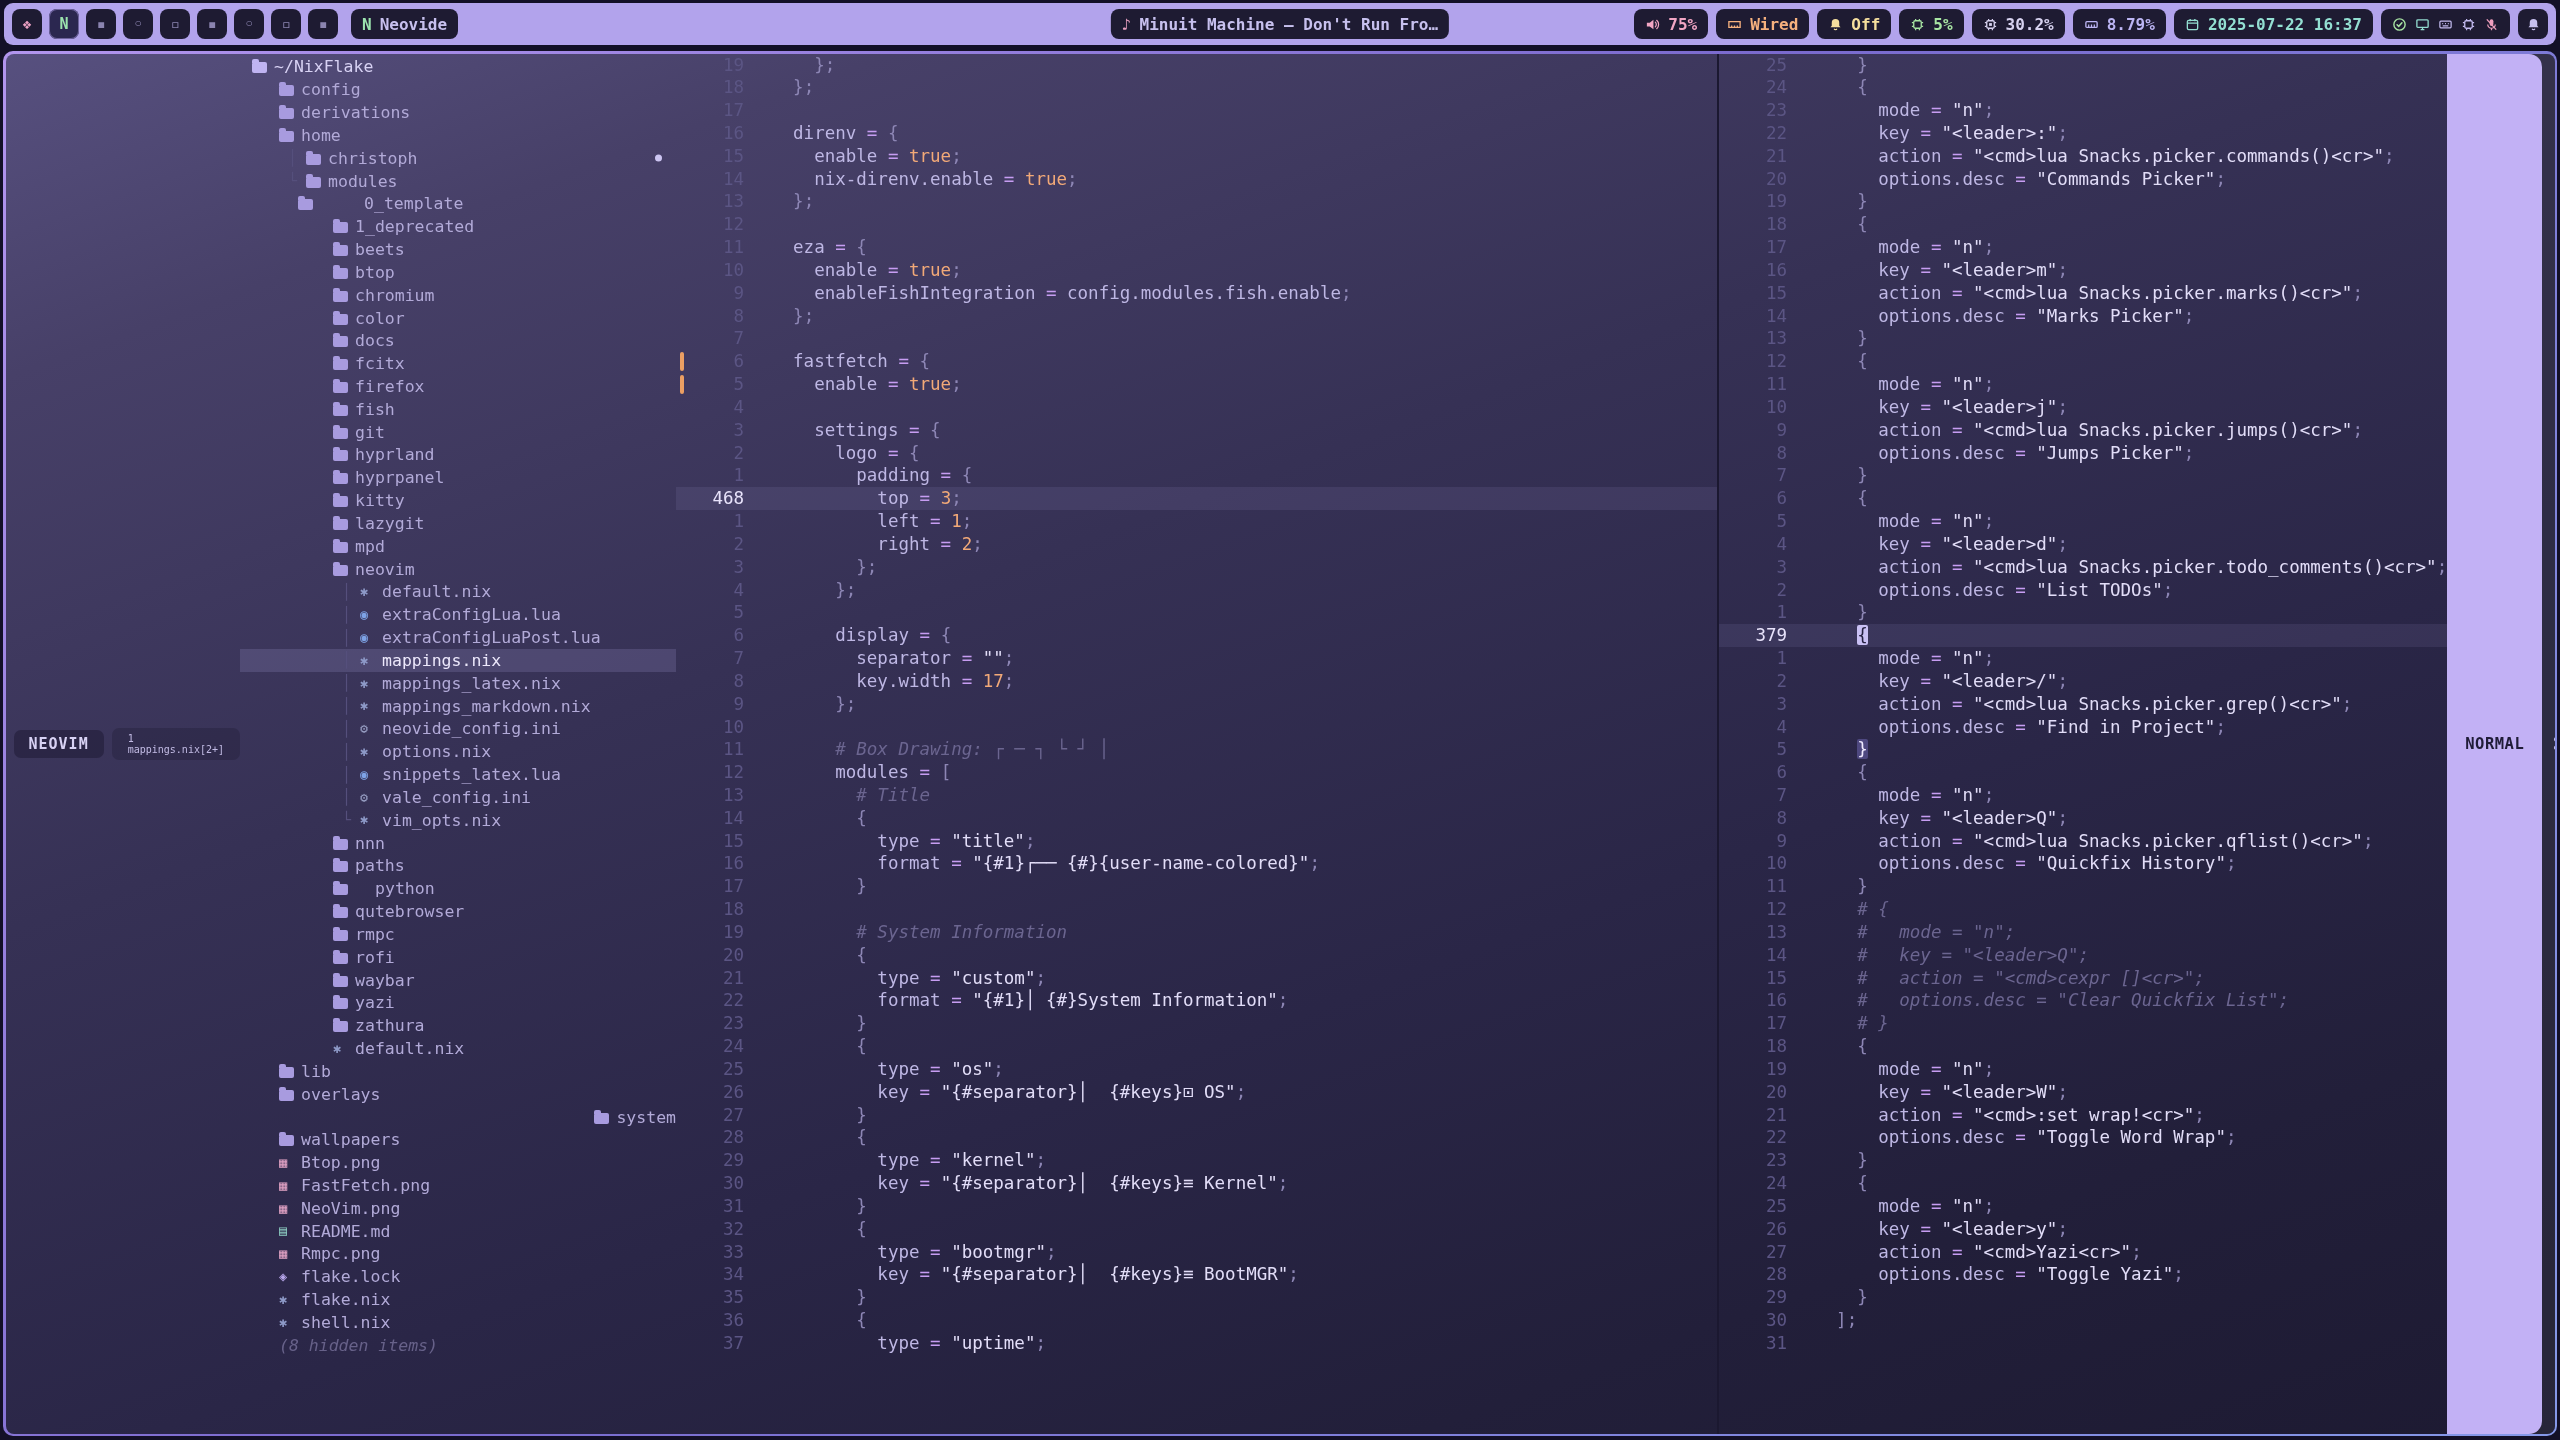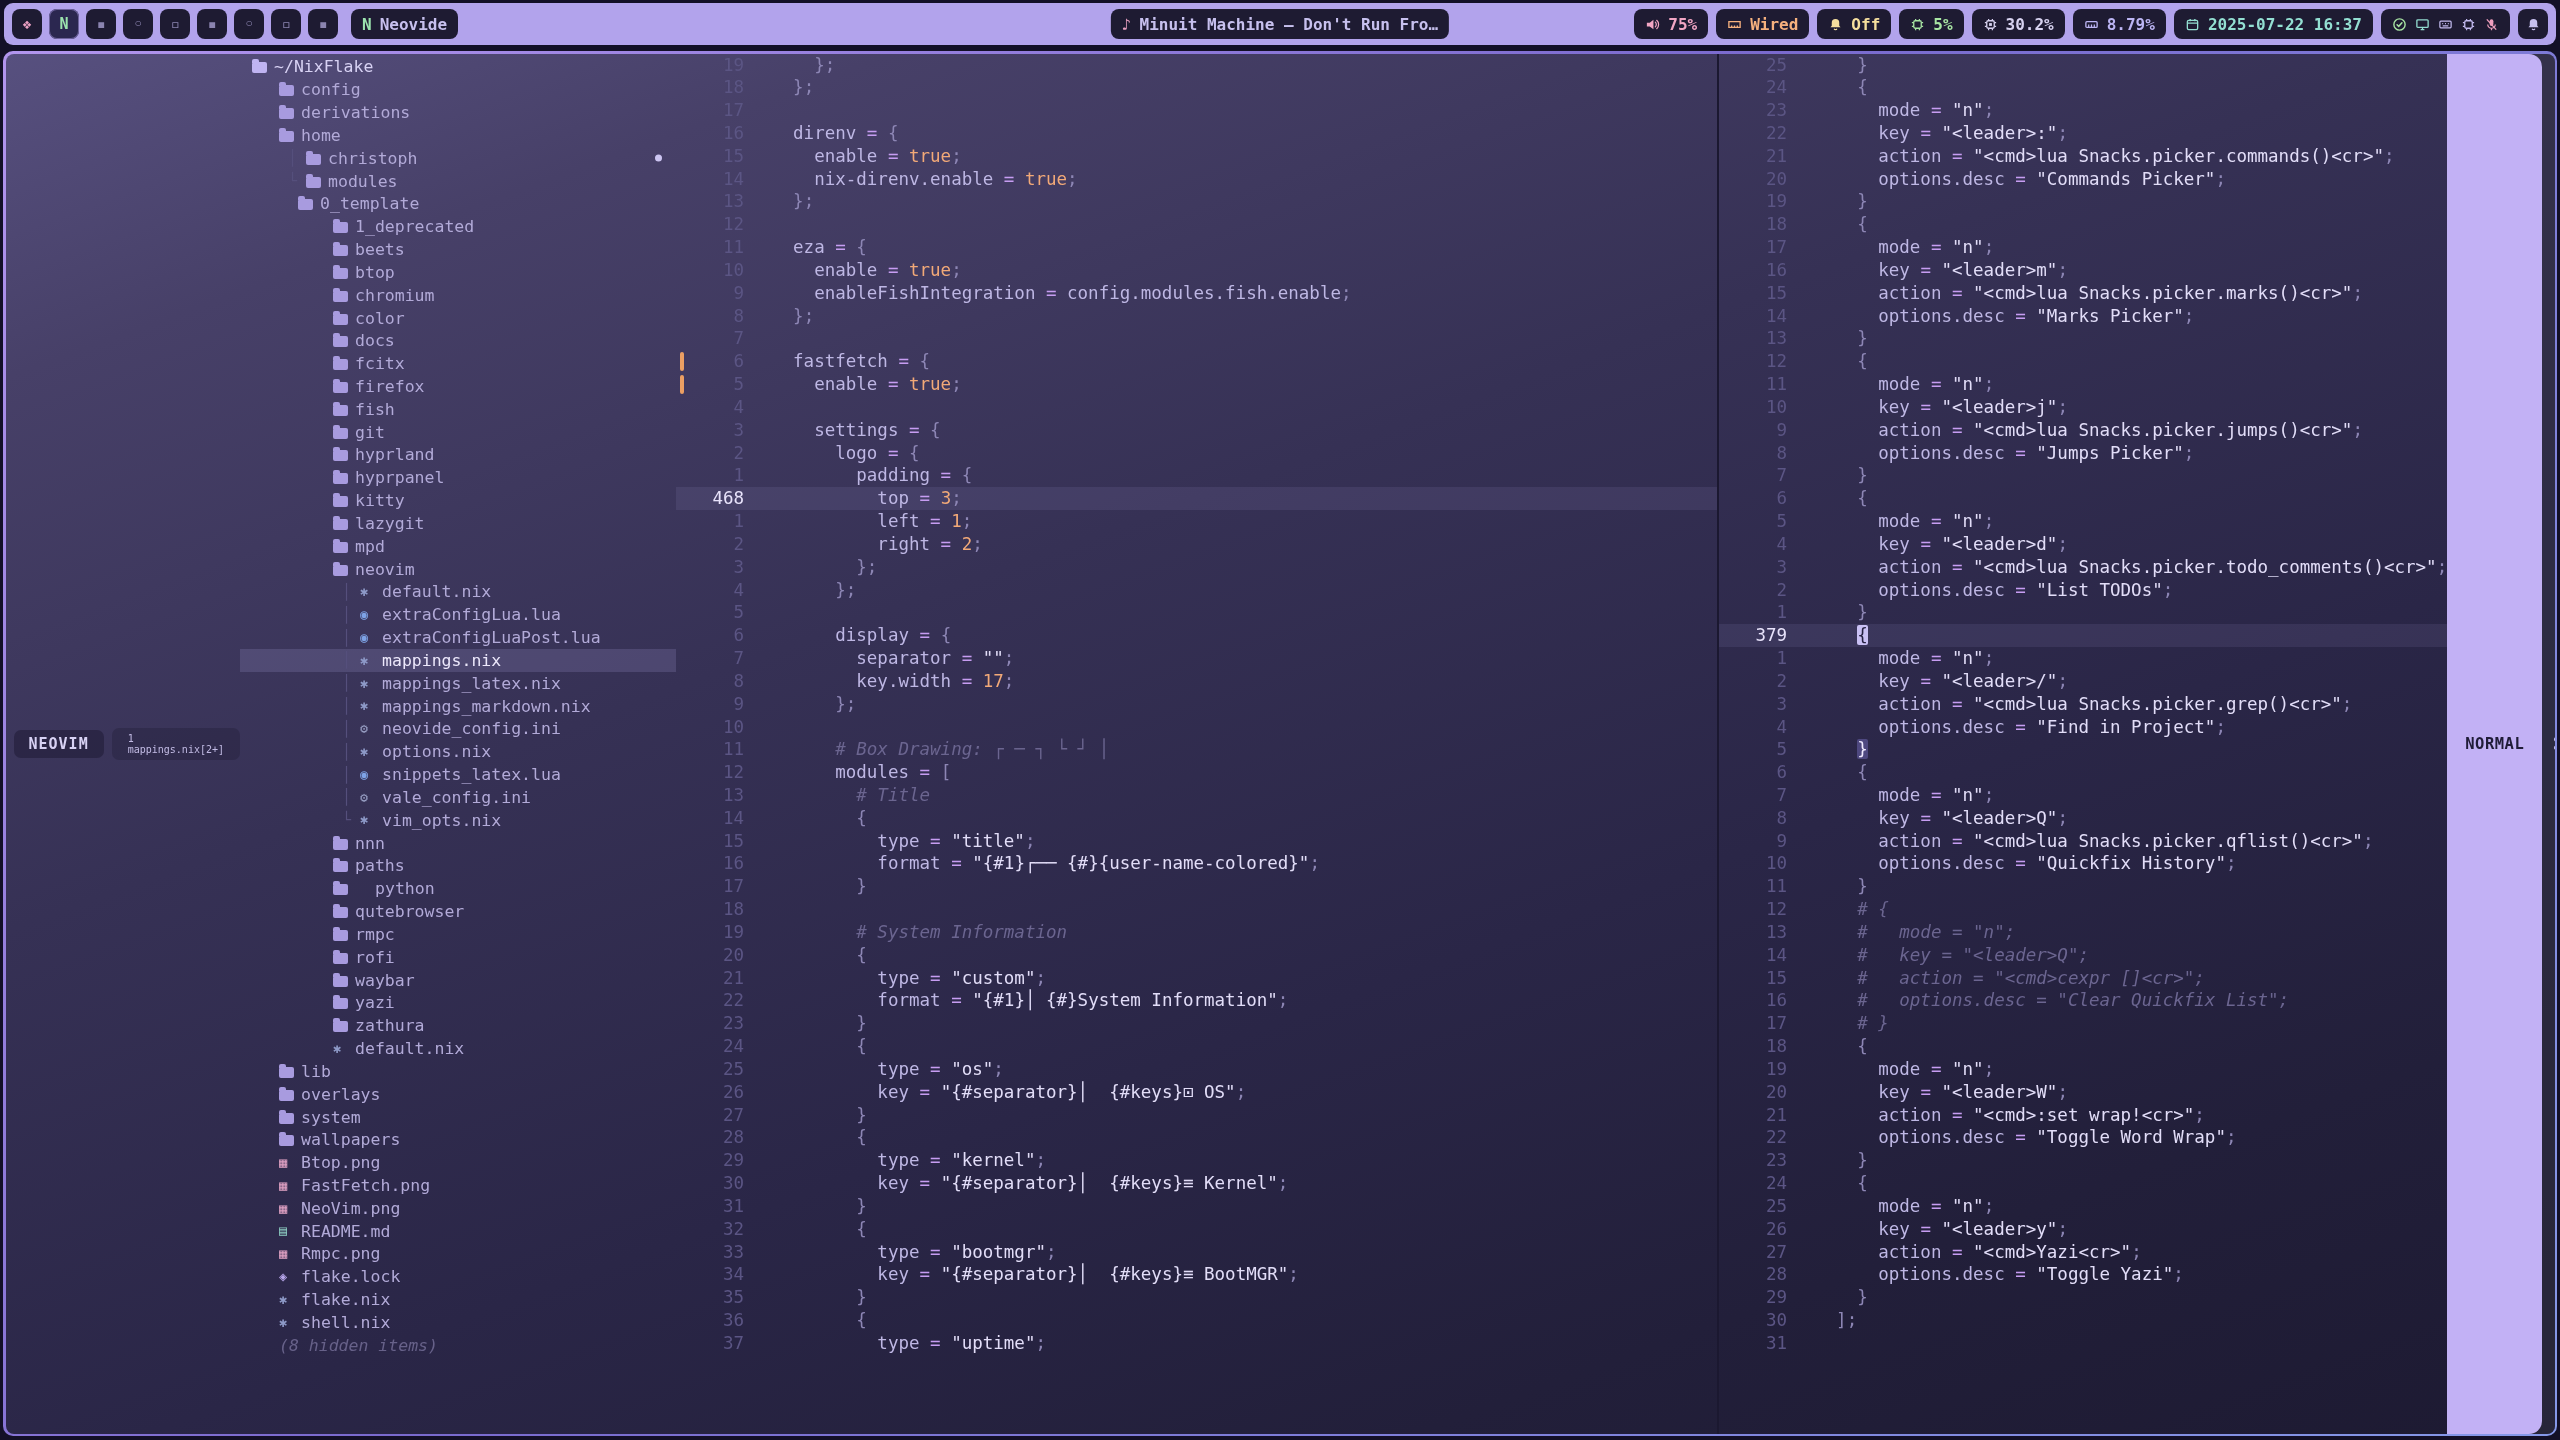--- a/index.html
+++ b/index.html
@@ -272,21 +272,21 @@
             <span class="lbl">christoph</span>
             <span class="bullet"></span>
           </div>
           <div class="trow" style="padding-left: 66px;">
             <span class="guide">└</span>
             <span class="ic">
               <span class="fglyph"></span>
             </span>
             <span class="lbl">modules</span>
           </div>
-          <div class="trow" style="padding-left: 58px;">
+          <div class="trow" style="padding-left: 58px; gap: 44px;">
             <span class="ic">
               <span class="fglyph"></span>
             </span>
             <span class="lbl">0_template</span>
           </div>
           <div class="trow" style="padding-left: 93px;">
             <span class="ic">
               <span class="fglyph"></span>
             </span>
             <span class="lbl">1_deprecated</span>
@@ -499,21 +499,21 @@
               <span class="fglyph"></span>
             </span>
             <span class="lbl">lib</span>
           </div>
           <div class="trow" style="padding-left: 39px;">
             <span class="ic">
               <span class="fglyph"></span>
             </span>
             <span class="lbl">overlays</span>
           </div>
-          <div class="trow" style="padding-left: 39px;">
+          <div class="trow" style="padding-left: 39px; justify-content: flex-end;">
             <span class="ic">
               <span class="fglyph"></span>
             </span>
             <span class="lbl">system</span>
           </div>
           <div class="trow" style="padding-left: 39px;">
             <span class="ic">
               <span class="fglyph"></span>
             </span>
             <span class="lbl">wallpapers</span>

